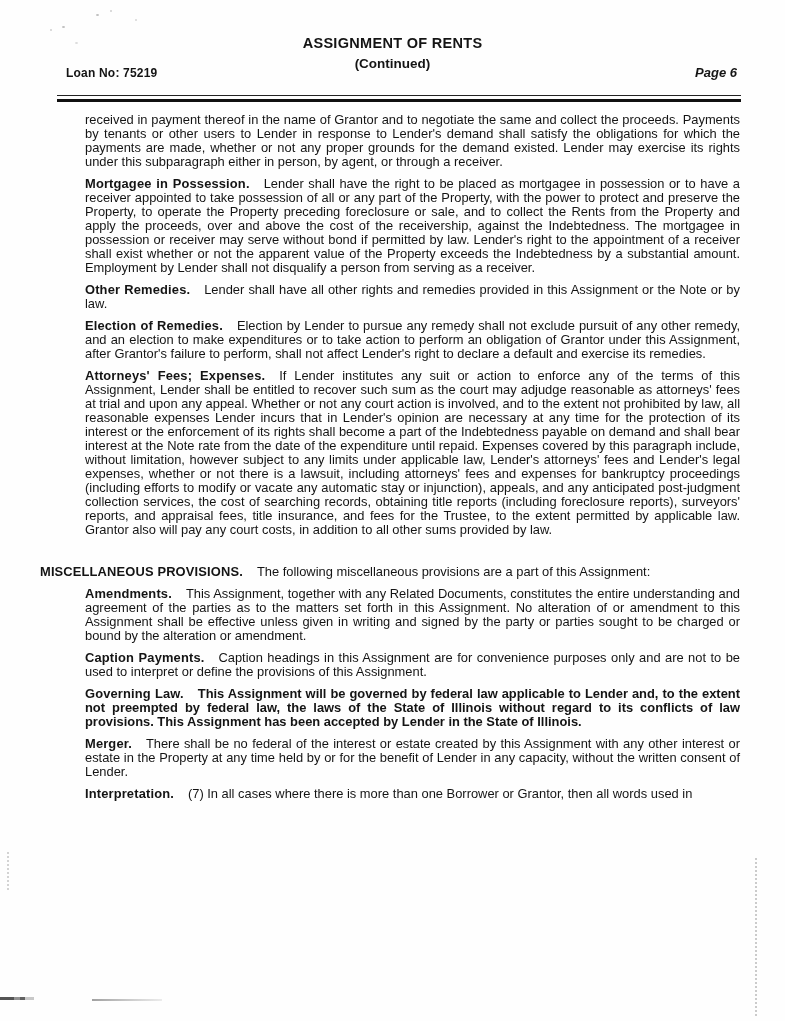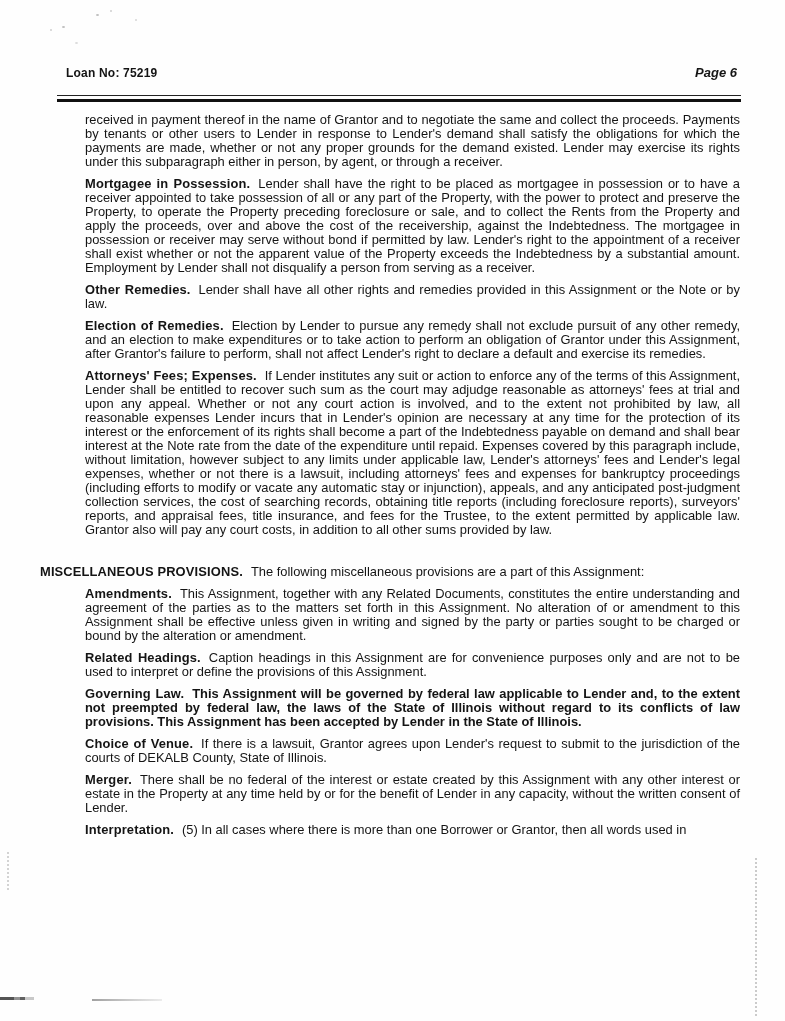--- a/index.html
+++ b/index.html
@@ -73,21 +73,21 @@
     line-height: 14px;
   }
   .para {
     margin: 0 0 8px 0;
     text-align: justify;
   }
   .para.lvl1 { margin-left: 45px; }
   .para.lvl0 { margin-left: 0; margin-top: 28px; }
   .ph {
     font-weight: bold;
-    padding-right: 8px;
+    padding-right: 14px;
     letter-spacing: 0.15px;
   }
   .para.bold-body .pt { font-weight: bold; }
 
   
   .artifact { position: absolute; pointer-events: none; }
   .speck { background: #8a8a8a; border-radius: 50%; opacity: 0.55; }
   .sp1 { left: 96px;  top: 14px; width: 3px; height: 2px; }
   .sp2 { left: 110px; top: 10px; width: 2px; height: 2px; opacity: .4; }
   .sp3 { left: 62px;  top: 26px; width: 3px; height: 2px; }
@@ -128,20 +128,24 @@
   <div class="artifact speck sp5"></div>
   <div class="artifact speck sp6"></div>
   <div class="artifact speck sp7"></div>
   <div class="artifact smudge1"></div>
   <div class="artifact smudge2"></div>
   <div class="artifact edge-dots-right"></div>
   <div class="artifact edge-dots-left"></div>
 
   <div class="header">
     <div class="loan-no">Loan No: 75219</div>
+    <div class="title-block">
+      <div class="doc-title">ASSIGNMENT OF RENTS</div>
+      <div class="doc-subtitle">(Continued)</div>
+    </div>
     <div class="page-no">Page 6</div>
   </div>
 
   <div class="rule"></div>
 
   <div class="body">
 
     <p class="para lvl1"><span class="pt">received in payment thereof in the name of Grantor and to negotiate the same and collect the proceeds. Payments by tenants or other users to Lender in response to Lender's demand shall satisfy the obligations for which the payments are made, whether or not any proper grounds for the demand existed.  Lender may exercise its rights under this subparagraph either in person, by agent, or through a receiver.</span></p>
 
     <p class="para lvl1"><b class="ph">Mortgagee in Possession.</b><span class="pt">Lender shall have the right to be placed as mortgagee in possession or to have a receiver appointed to take possession of all or any part of the Property, with the power to protect and preserve the Property, to operate the Property preceding foreclosure or sale, and to collect the Rents from the Property and apply the proceeds, over and above the cost of the receivership, against the Indebtedness. The mortgagee in possession or receiver may serve without bond if permitted by law.  Lender's right to the appointment of a receiver shall exist whether or not the apparent value of the Property exceeds the Indebtedness by a substantial amount.  Employment by Lender shall not disqualify a person from serving as a receiver.</span></p>
@@ -149,24 +153,23 @@
     <p class="para lvl1"><b class="ph">Other Remedies.</b><span class="pt">Lender shall have all other rights and remedies provided in this Assignment or the Note or by law.</span></p>
 
     <p class="para lvl1"><b class="ph">Election of Remedies.</b><span class="pt">Election by Lender to pursue any remedy shall not exclude pursuit of any other remedy, and an election to make expenditures or to take action to perform an obligation of Grantor under this Assignment, after Grantor's failure to perform, shall not affect Lender's right to declare a default and exercise its remedies.</span></p>
 
     <p class="para lvl1"><b class="ph">Attorneys' Fees; Expenses.</b><span class="pt">If Lender institutes any suit or action to enforce any of the terms of this Assignment, Lender shall be entitled to recover such sum as the court may adjudge reasonable as attorneys' fees at trial and upon any appeal.  Whether or not any court action is involved, and to the extent not prohibited by law, all reasonable expenses Lender incurs that in Lender's opinion are necessary at any time for the protection of its interest or the enforcement of its rights shall become a part of the Indebtedness payable on demand and shall bear interest at the Note rate from the date of the expenditure until repaid.  Expenses covered by this paragraph include, without limitation, however subject to any limits under applicable law, Lender's attorneys' fees and Lender's legal expenses, whether or not there is a lawsuit, including attorneys' fees and expenses for bankruptcy proceedings (including efforts to modify or vacate any automatic stay or injunction), appeals, and any anticipated post-judgment collection services, the cost of searching records, obtaining title reports (including foreclosure reports), surveyors' reports, and appraisal fees, title insurance, and fees for the Trustee, to the extent permitted by applicable law.  Grantor also will pay any court costs, in addition to all other sums provided by law.</span></p>
 
     <p class="para lvl0"><b class="ph">MISCELLANEOUS PROVISIONS.</b><span class="pt">The following miscellaneous provisions are a part of this Assignment:</span></p>
 
     <p class="para lvl1"><b class="ph">Amendments.</b><span class="pt">This Assignment, together with any Related Documents, constitutes the entire understanding and agreement of the parties as to the matters set forth in this Assignment.  No alteration of or amendment to this Assignment shall be effective unless given in writing and signed by the party or parties sought to be charged or bound by the alteration or amendment.</span></p>
 
-    <p class="para lvl1"><b class="ph">Related Headings.</b><span class="pt">Caption headings in this Assignment are for convenience purposes only and are not to be used to interpret or define the provisions of this Assignment.</span></p>
+    <p class="para lvl1"><b class="ph">Caption Payments.</b><span class="pt">Caption headings in this Assignment are for convenience purposes only and are not to be used to interpret or define the provisions of this Assignment.</span></p>
 
     <p class="para lvl1 bold-body"><b class="ph">Governing Law.</b><span class="pt">This Assignment will be governed by federal law applicable to Lender and, to the extent not preempted by federal law, the laws of the State of Illinois without regard to its conflicts of law provisions.  This Assignment has been accepted by Lender in the State of Illinois.</span></p>
 
-    <p class="para lvl1"><b class="ph">Choice of Venue.</b><span class="pt">If there is a lawsuit, Grantor agrees upon Lender's request to submit to the jurisdiction of the courts of DEKALB County, State of Illinois.</span></p>
 
     <p class="para lvl1"><b class="ph">Merger.</b><span class="pt">There shall be no federal of the interest or estate created by this Assignment with any other interest or estate in the Property at any time held by or for the benefit of Lender in any capacity, without the written consent of Lender.</span></p>
 
-    <p class="para lvl1"><b class="ph">Interpretation.</b><span class="pt">(5)   In all cases where there is more than one Borrower or Grantor, then all words used in</span></p>
+    <p class="para lvl1"><b class="ph">Interpretation.</b><span class="pt">(7)   In all cases where there is more than one Borrower or Grantor, then all words used in</span></p>
 
   </div>
 </div>
 
 </body></html>

